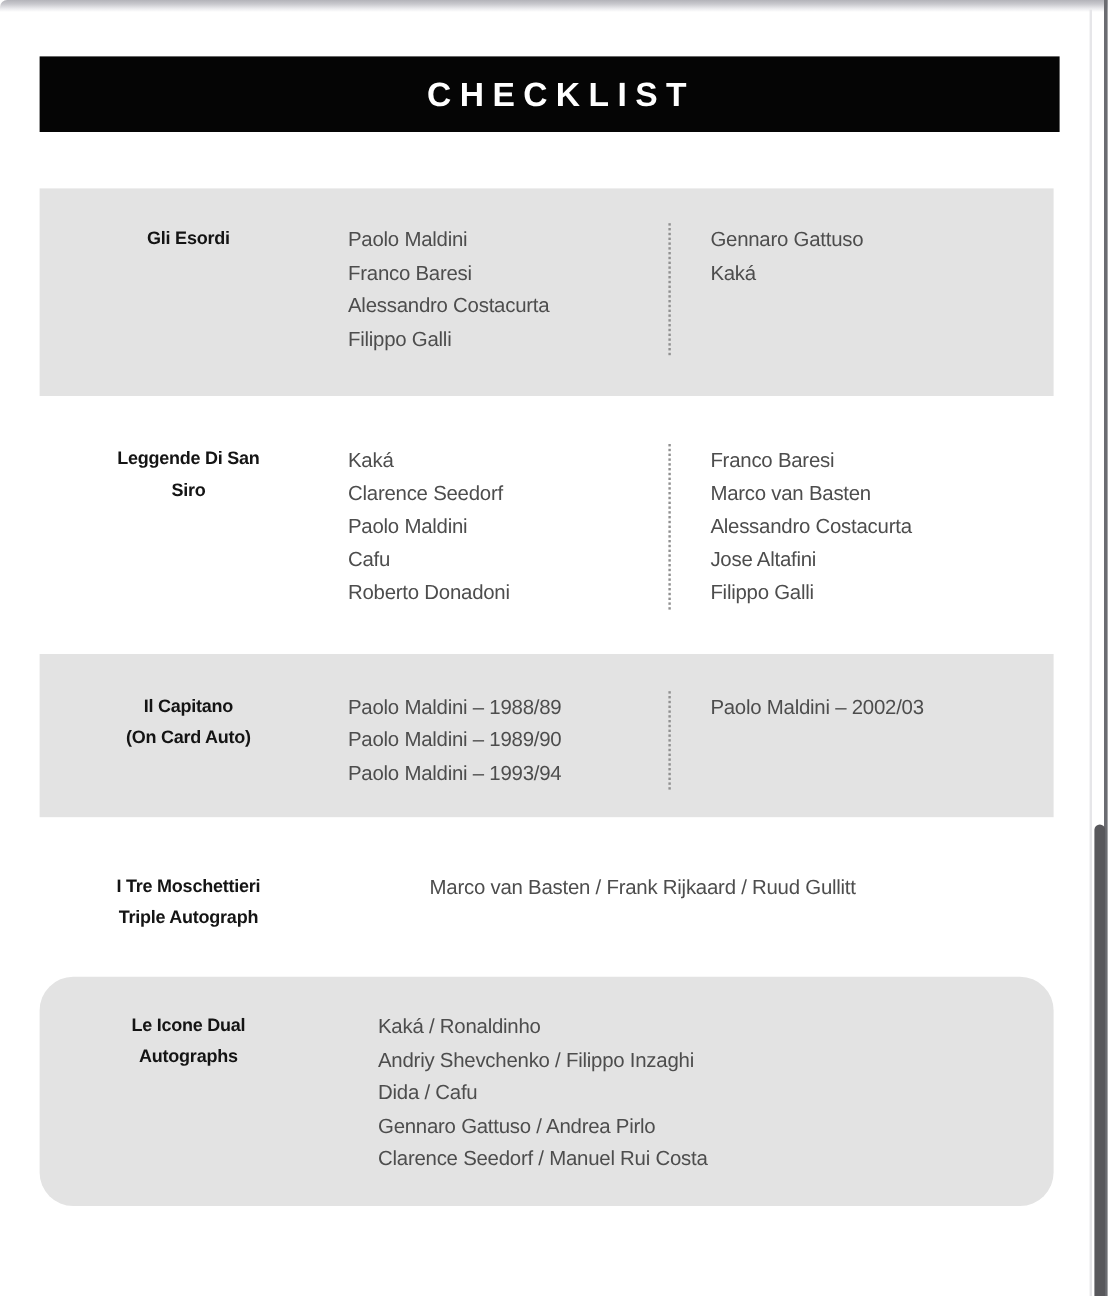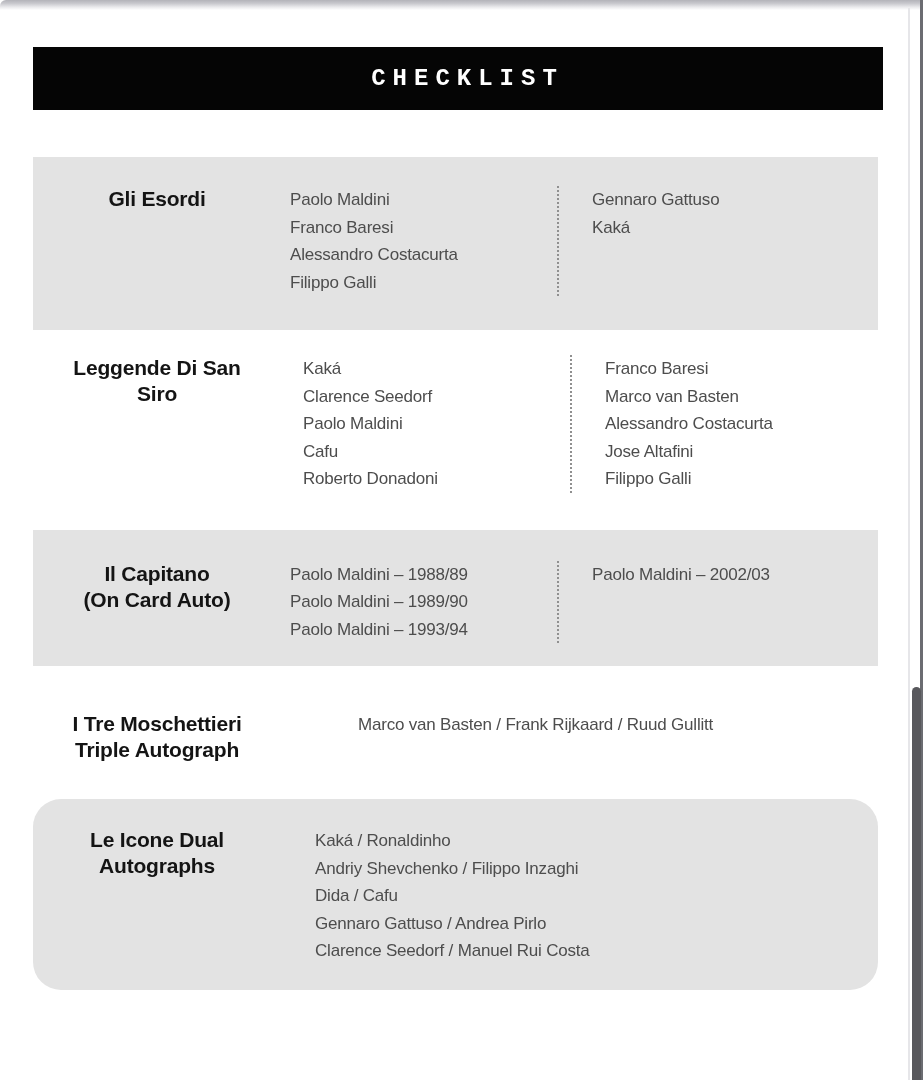--- a/index.html
+++ b/index.html
@@ -24,43 +24,43 @@
   }
   
   .page{position:absolute;top:0;left:33px;width:845px;}
   .header-bar{
     margin-top:47px;height:63px;width:850px;
     background:var(--header-bg,#050505);
     display:flex;align-items:center;justify-content:center;
   }
   .header-bar span{
     color:var(--header-text,#ffffff);
-    font-family:Liberation Mono, monospace;
-    font-size:24px;font-weight:800;letter-spacing:7px;padding-left:7px;margin-left:12px;
+    font-family:Liberation Sans, sans-serif;
+    font-size:28px;font-weight:800;letter-spacing:7px;padding-left:7px;margin-left:12px;
   }
   section.row{display:flex;align-items:flex-start;}
   section.gray{background:var(--panel,#e3e3e3);}
   .title-col{
     width:248px;flex:0 0 248px;text-align:center;
-    font-weight:700;font-size:21px;line-height:26px;
+    font-weight:700;font-size:15px;line-height:26px;
     color:var(--title,#141414);letter-spacing:-0.2px;
   }
   .content{flex:1;display:flex;margin-left:9px;}
   .col{display:block;}
   .col-a{width:267px;flex:0 0 267px;}
   .col-b{flex:1;margin-left:33px;}
   .col-full{flex:1;margin-left:25px;}
   .item{
     font-size:17px;line-height:27.5px;color:var(--name,#4d4d4d);
     letter-spacing:-0.2px;white-space:nowrap;
   }
   .divider{border-left:2px dotted var(--div,#909090);align-self:stretch;}
   
   .sec0{margin-top:47px;padding:29px 0 34px 0;}
-  .sec1{margin-top:25px;padding:0;gap:13px;}
+  .sec1{margin-top:40px;padding:0;}
   .sec2{margin-top:37px;padding:31px 0 23px 0;}
   .sec3{margin-top:45px;padding:0;gap:43px;}
   .sec4{margin-top:36px;padding:28px 0 25px 0;border-radius:28px;}
 </style>
 </head>
 <body style="--header-bg: #050505; --header-text: #ffffff; --panel: #e3e3e3; --title: #141414; --name: #4d4d4d; --div: #909090; --thumb: #58585c;">
 
 <div class="top-edge"></div>
 
 <div class="page">

